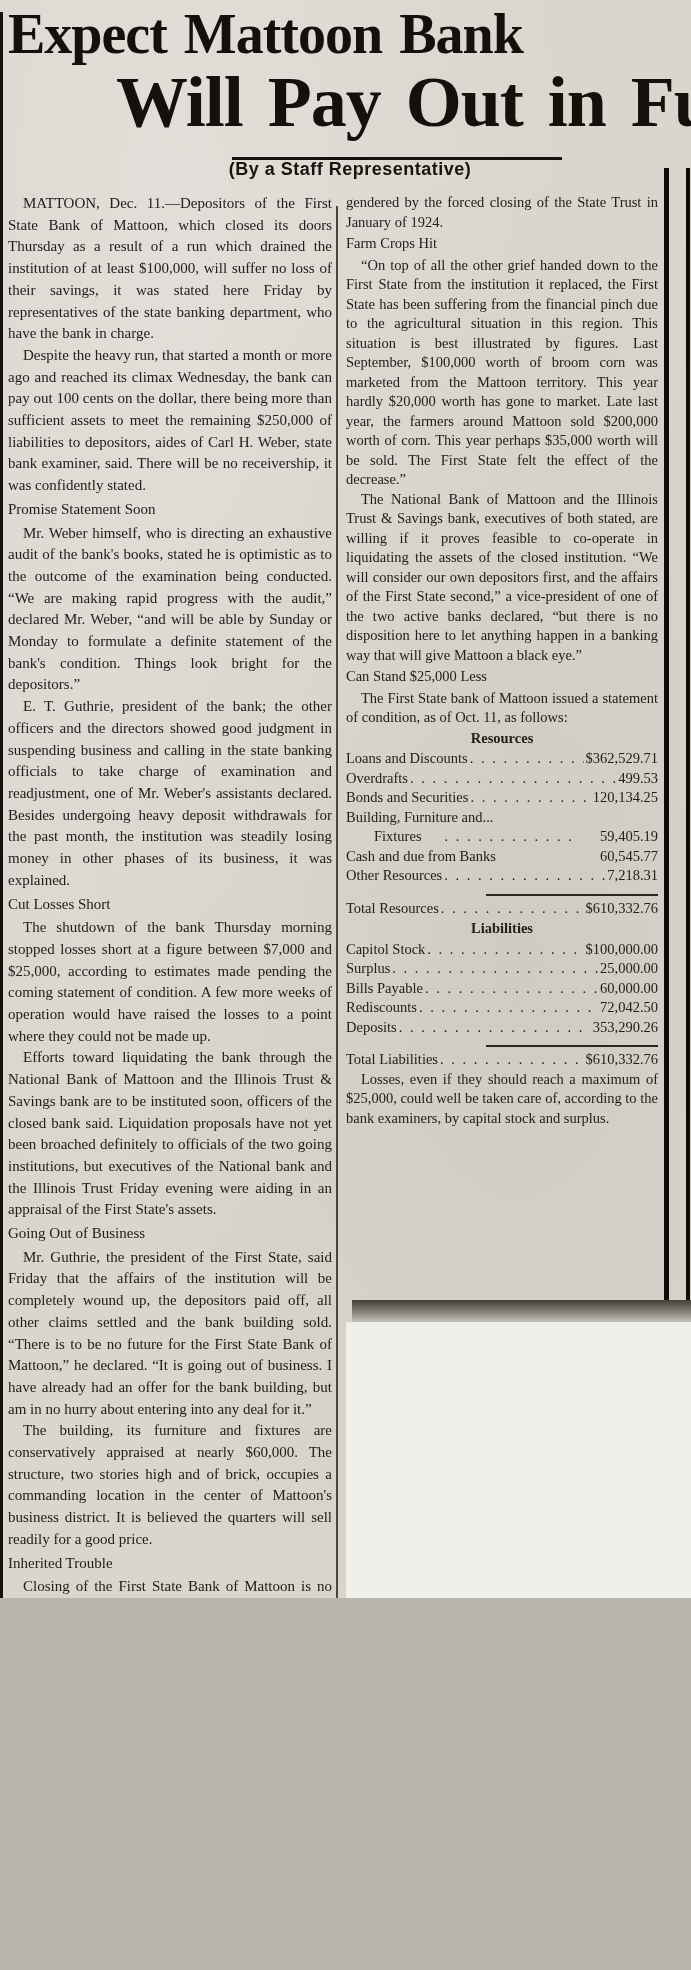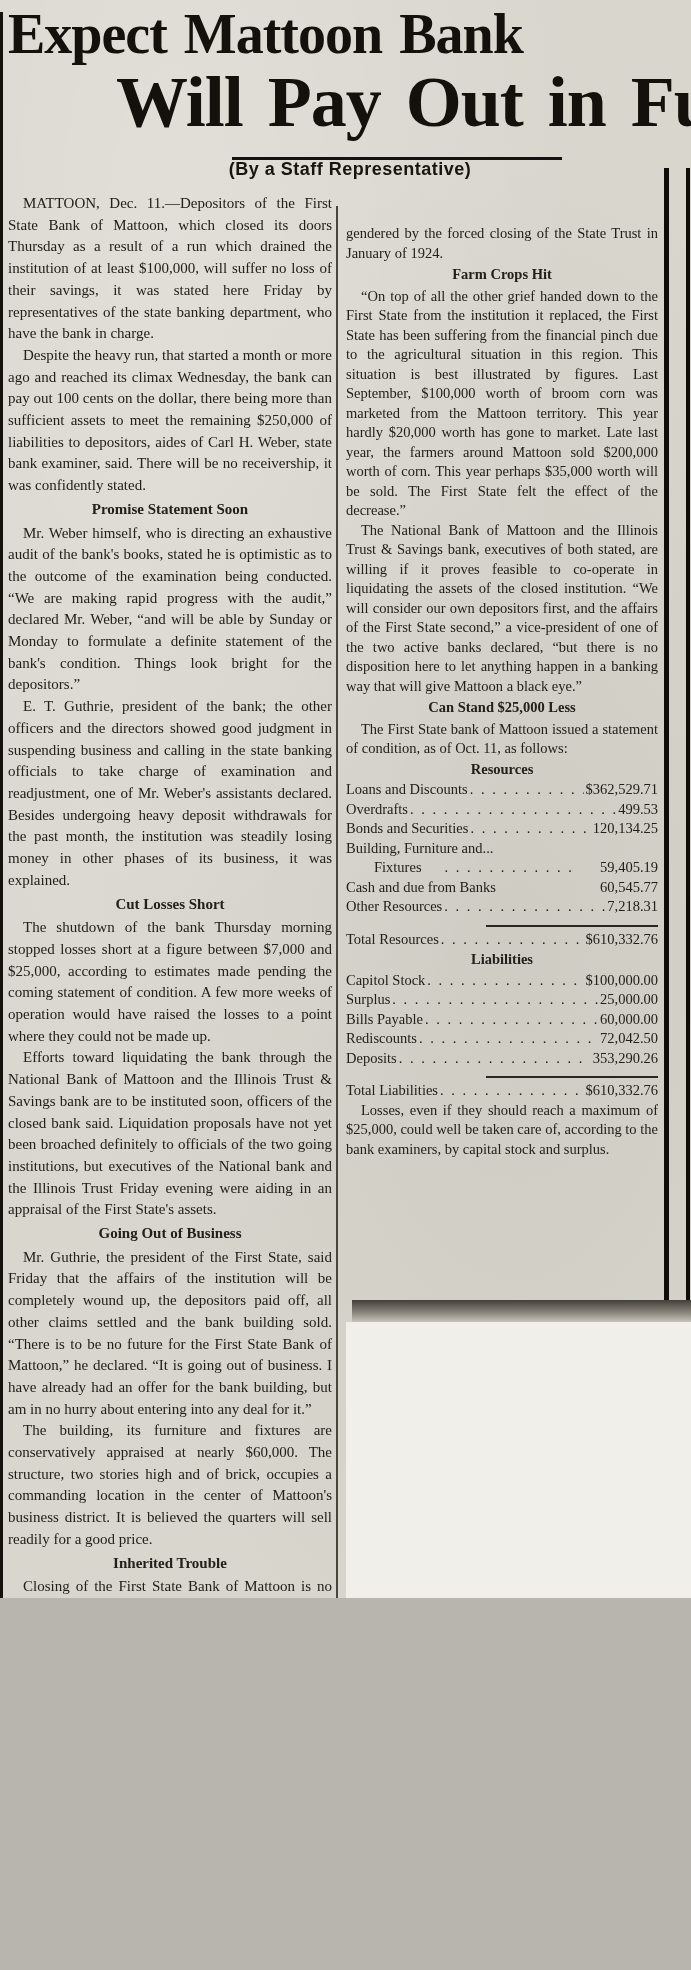--- a/index.html
+++ b/index.html
@@ -28,22 +28,22 @@
   .byline{
     position:absolute;left:120px;top:159px;width:460px;
     text-align:center;font-family:"Liberation Sans","DejaVu Sans",sans-serif;
     font-weight:700;font-size:18px;letter-spacing:.5px;color:#18150f;
   }
   
   .col{position:absolute;top:193px;text-align:justify;}
   .col-left{left:8px;width:324px;height:1764px;overflow:hidden;font-size:15px;line-height:21.7px;}
   .col-right{left:346px;width:312px;height:1104px;overflow:hidden;font-size:14.5px;line-height:19.5px;}
   .para{margin:0;text-indent:15px;}
-  .para.noindent{text-indent:0;margin-top:31px;}
-  .subhead{font-weight:700;text-align:center;margin:2px 0;}
+  .para.noindent{text-indent:0;}
+  .subhead{font-weight:400;text-align:left;margin:2px 0;}
   .section-head{font-weight:700;text-align:center;margin:1px 0;}
   
   .frow{display:flex;align-items:baseline;white-space:nowrap;}
   .frow.indent{padding-left:28px;gap:21px;}
   .frow .lbl{flex:0 0 auto;}
   .frow .leader{flex:1 1 auto;overflow:hidden;margin:0 2px;height:1em;}
   .frow .leader::after{content:". . . . . . . . . . . . . . . . . . . . . . . . . . . . .";letter-spacing:2px;}
   .frow .gap{flex:1 1 auto;}
   .frow .val{flex:0 0 auto;}
   .hrule{border-top:2px solid #2a2721;width:55%;margin:8px 0 3px auto;}

